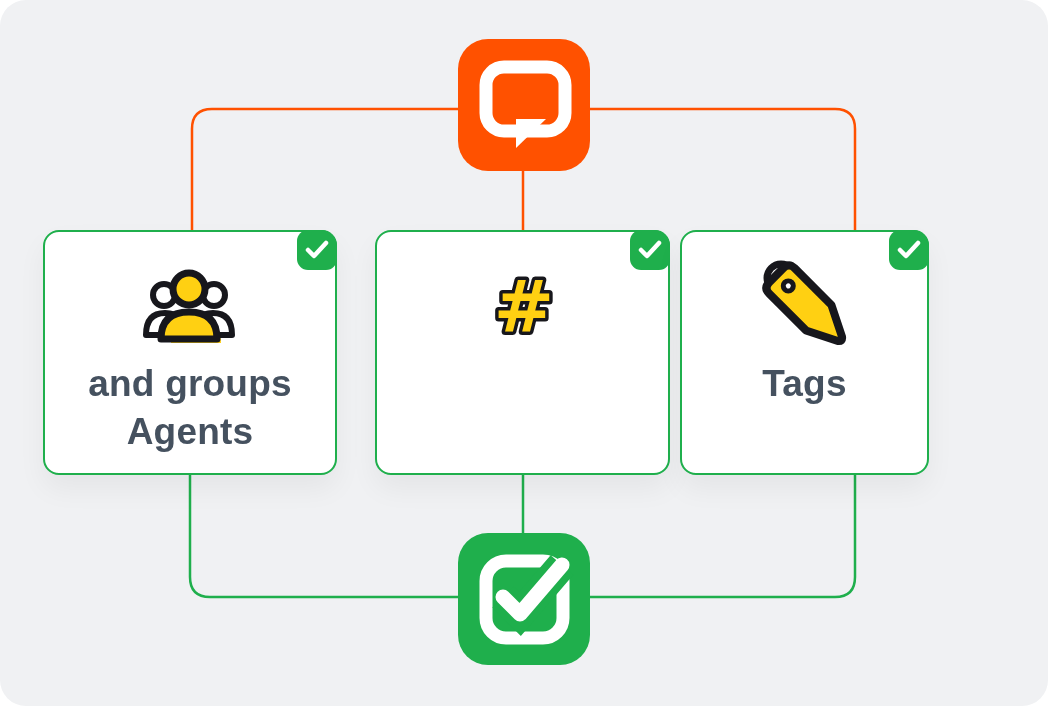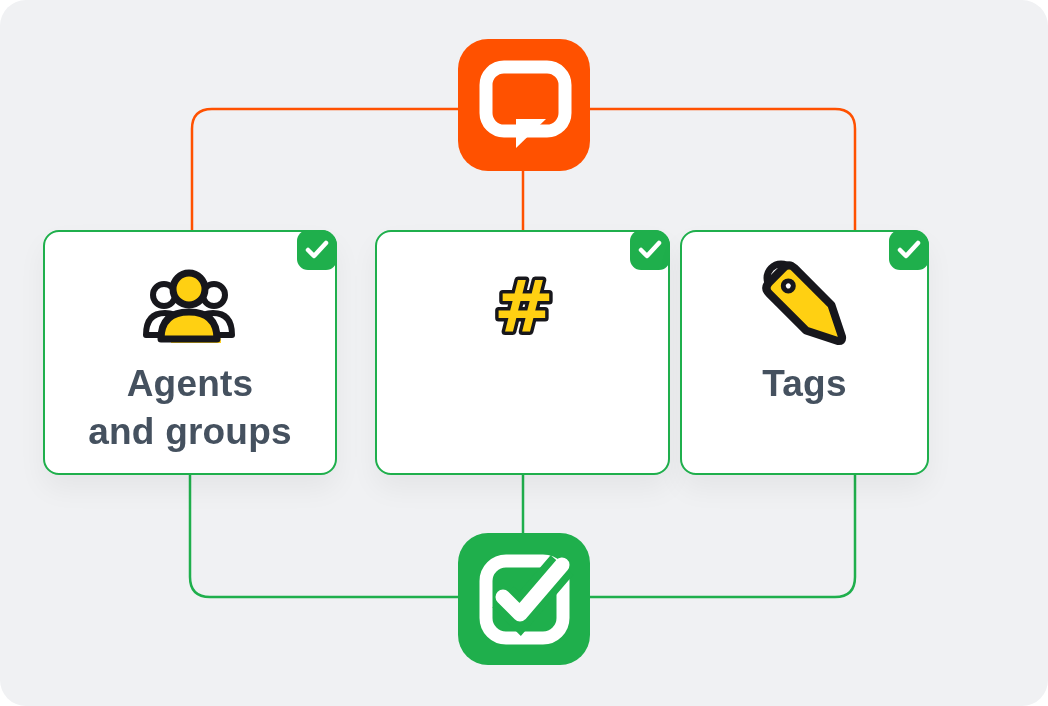--- a/index.html
+++ b/index.html
@@ -77,22 +77,22 @@
         <path d="M34,78 Q34,56 58,56 Q84,56 84,78 Z" fill="var(--yellow,#ffd012)"></path>
         <circle cx="27" cy="30" r="11" fill="#ffffff" stroke="var(--outline,#17171c)" stroke-width="6"></circle>
         <path d="M9,70 Q9,48 28,48 Q47,48 47,70 Z" fill="#ffffff" stroke="var(--outline,#17171c)" stroke-width="6" stroke-linejoin="round"></path>
         <circle cx="77" cy="30" r="11" fill="#ffffff" stroke="var(--outline,#17171c)" stroke-width="6"></circle>
         <path d="M57,70 Q57,48 76,48 Q95,48 95,70 Z" fill="#ffffff" stroke="var(--outline,#17171c)" stroke-width="6" stroke-linejoin="round"></path>
         <path d="M24,74 Q24,47 52,47 Q80,47 80,74 Z" fill="var(--yellow,#ffd012)" stroke="var(--outline,#17171c)" stroke-width="7" stroke-linejoin="round"></path>
         <circle cx="52" cy="24" r="16" fill="var(--yellow,#ffd012)" stroke="var(--outline,#17171c)" stroke-width="7"></circle>
       </svg>
     </div>
     <div class="card-label">
+      <span>and groups</span>
       <span>Agents</span>
-      <span>and groups</span>
     </div>
   </div>
 
   <div class="card c2">
     <div class="check-badge">
       <svg width="40" height="40" viewBox="0 0 40 40">
         <path d="M11,20 L17,26 L29,13" fill="none" stroke="#ffffff" stroke-width="4.5" stroke-linecap="round" stroke-linejoin="round"></path>
       </svg>
     </div>
     <div class="card-icon">

